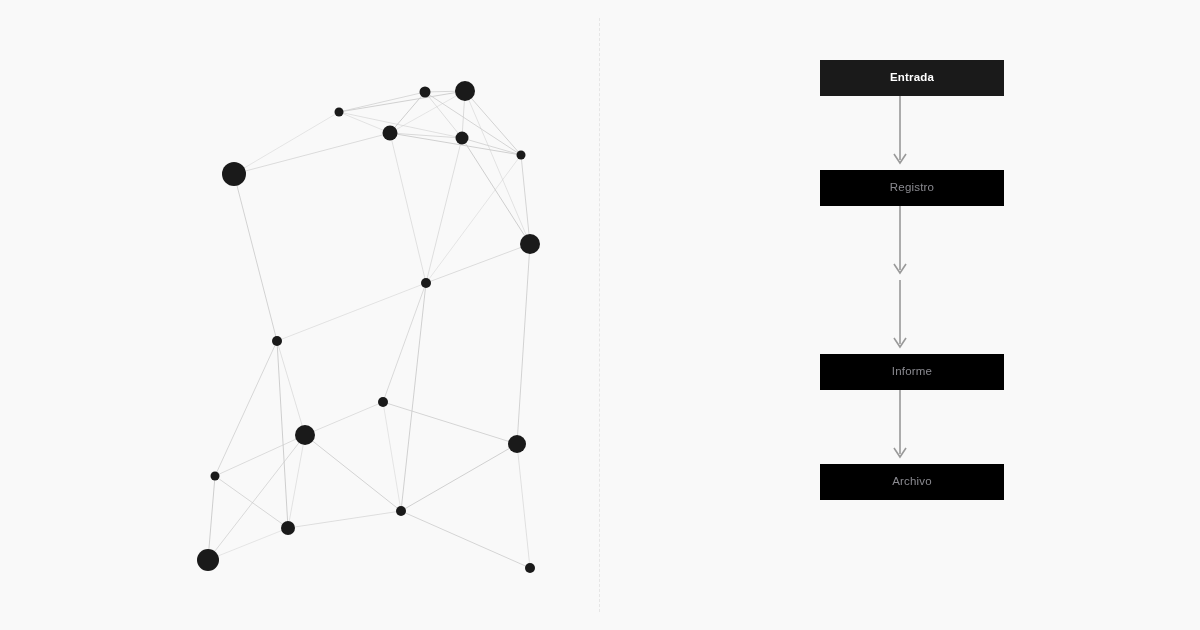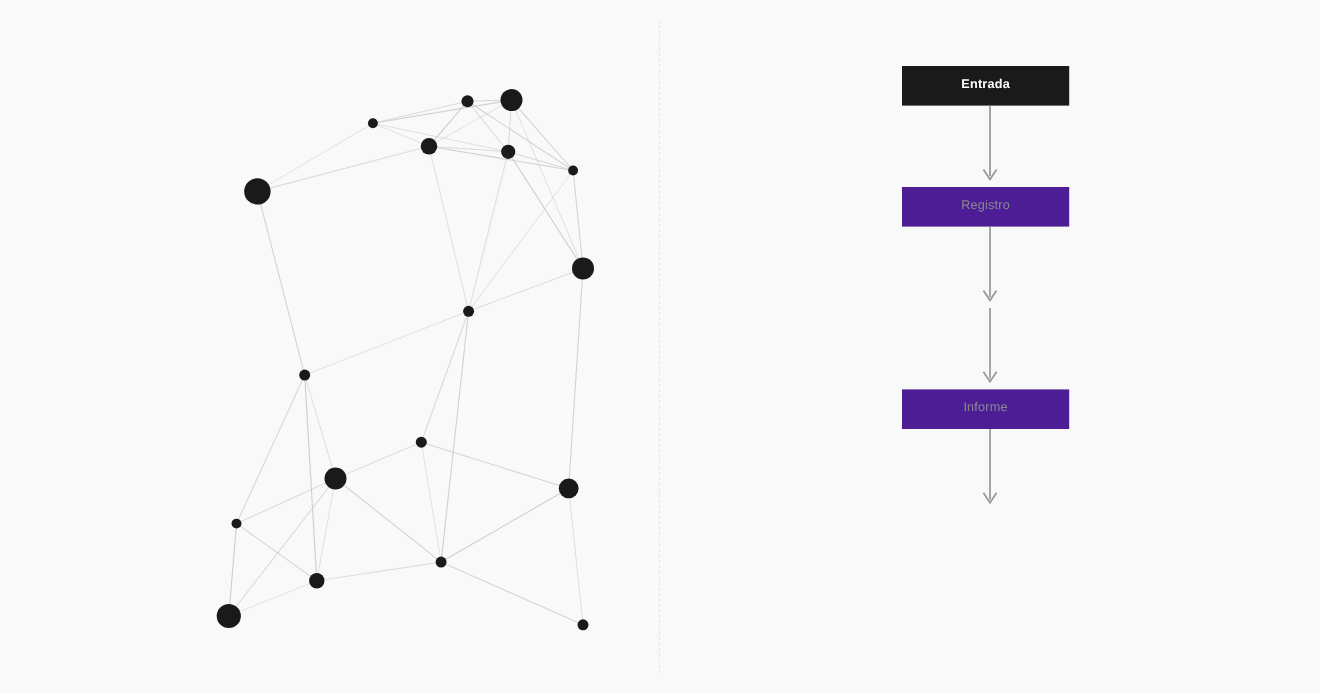--- a/index.html
+++ b/index.html
@@ -54,21 +54,21 @@
     height: 630px;
   }
   #flow-list {
     position: absolute;
     left: 220px;
     top: 60px;
     width: 160px;
   }
   .flow-step {
     position: relative;
-    width: 152px;
+    width: 184px;
     height: 36px;
     display: flex;
     align-items: center;
     justify-content: center;
     box-sizing: border-box;
   }
   .flow-step .flow-label {
     font-size: 11.5px;
     letter-spacing: 0.2px;
     line-height: 1;
@@ -76,21 +76,21 @@
     white-space: nowrap;
   }
   .flow-step.is-active {
     background: #1a1a1a;
   }
   .flow-step.is-active .flow-label {
     color: #ffffff;
     font-weight: bold;
   }
   .flow-step.is-idle {
-    background: #4c1d95;
+    background: #000000;
   }
   .flow-step.is-idle .flow-label {
     color: #8a8a90;
     font-weight: normal;
   }
   .flow-connector {
     width: 160px;
     height: 74px;
     position: relative;
   }
@@ -207,16 +207,19 @@
         </div>
         <div class="flow-step is-idle">
           <span class="flow-label">Informe</span>
         </div>
         <div class="flow-connector">
           <svg width="160" height="74" viewBox="0 0 160 74">
             <line x1="80" y1="0" x2="80" y2="64" stroke="#999999" stroke-width="1.6"></line>
             <path d="M74 58 L80 67 L86 58" fill="none" stroke="#999999" stroke-width="1.6"></path>
           </svg>
         </div>
+        <div class="flow-step is-idle">
+          <span class="flow-label">Archivo</span>
+        </div>
       </div>
   </div>
 
 </div>
 
 </body></html>

